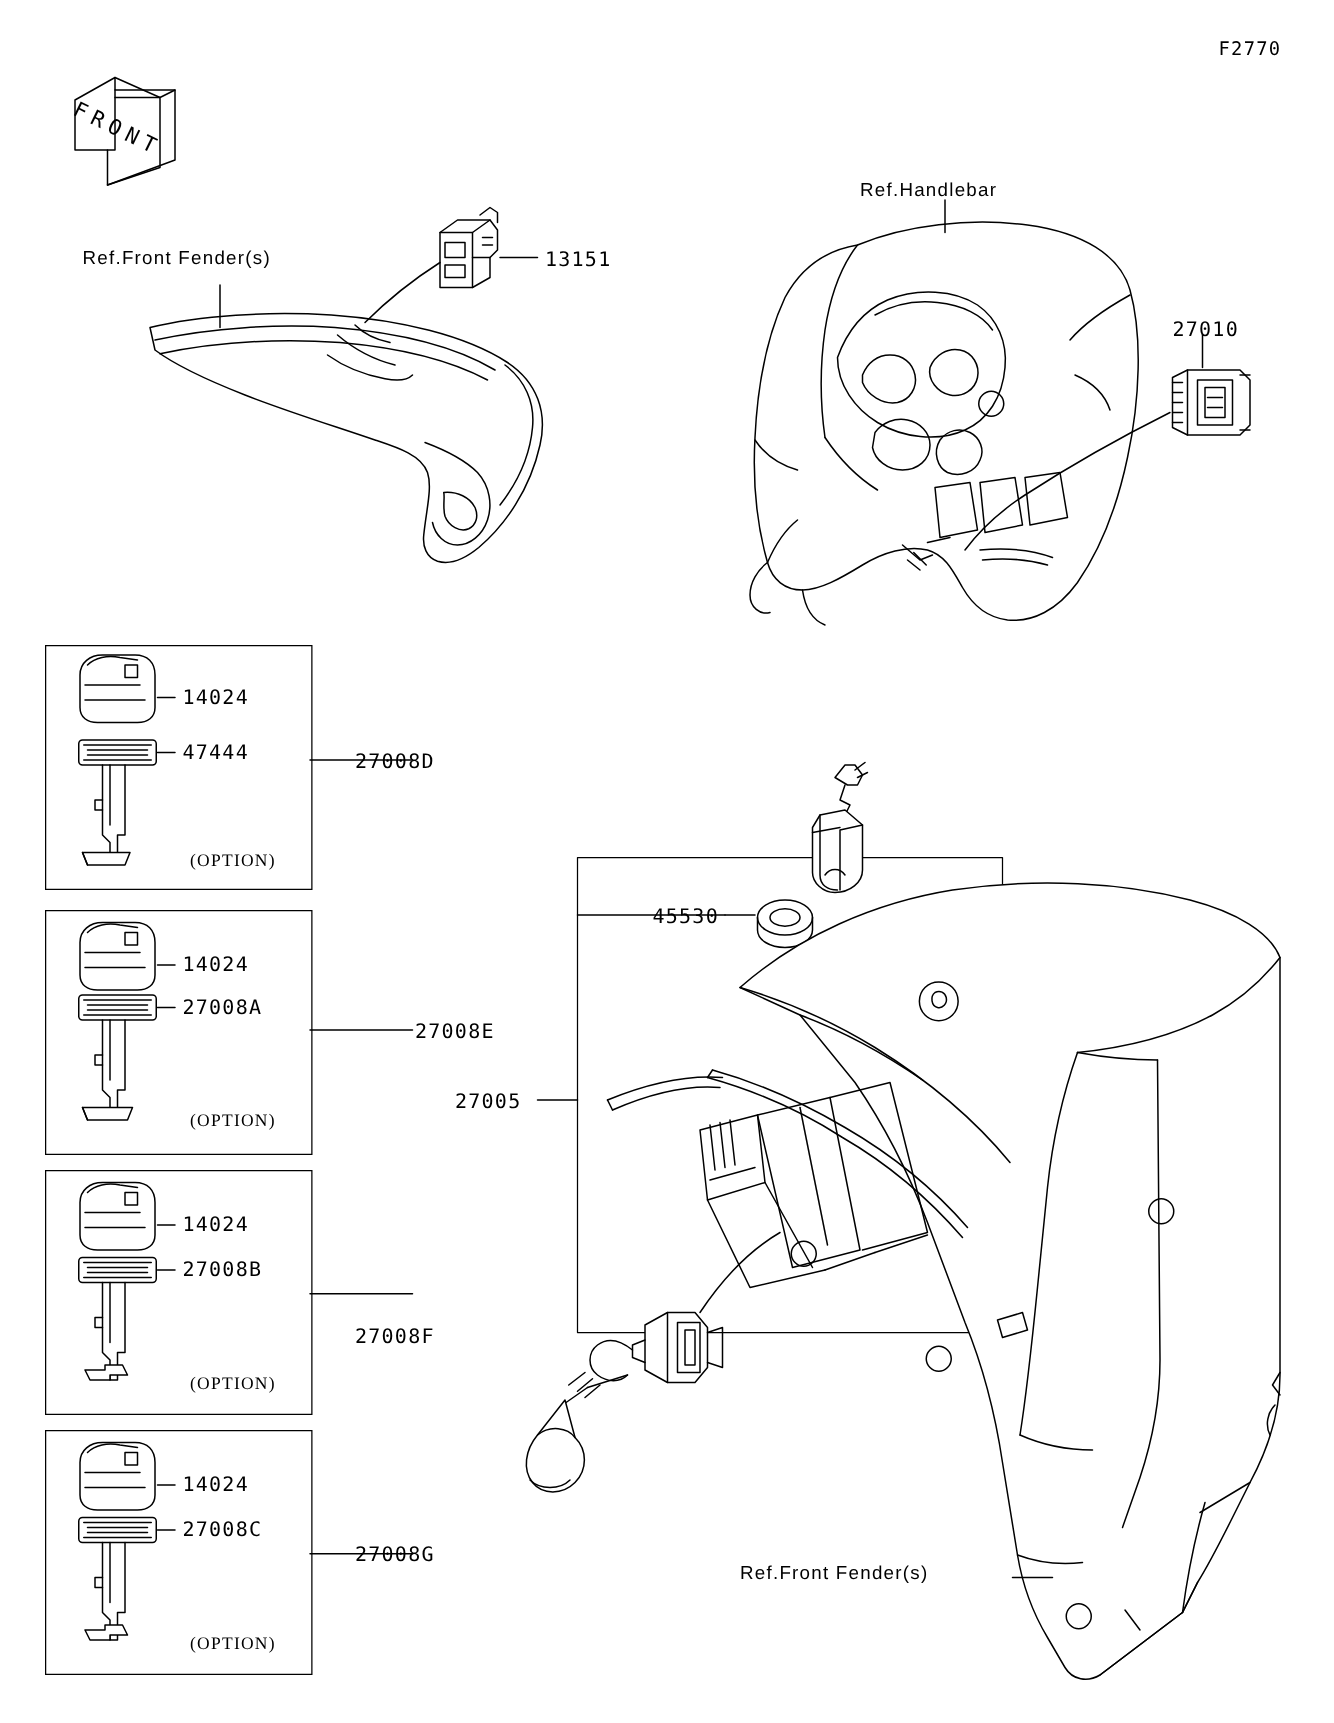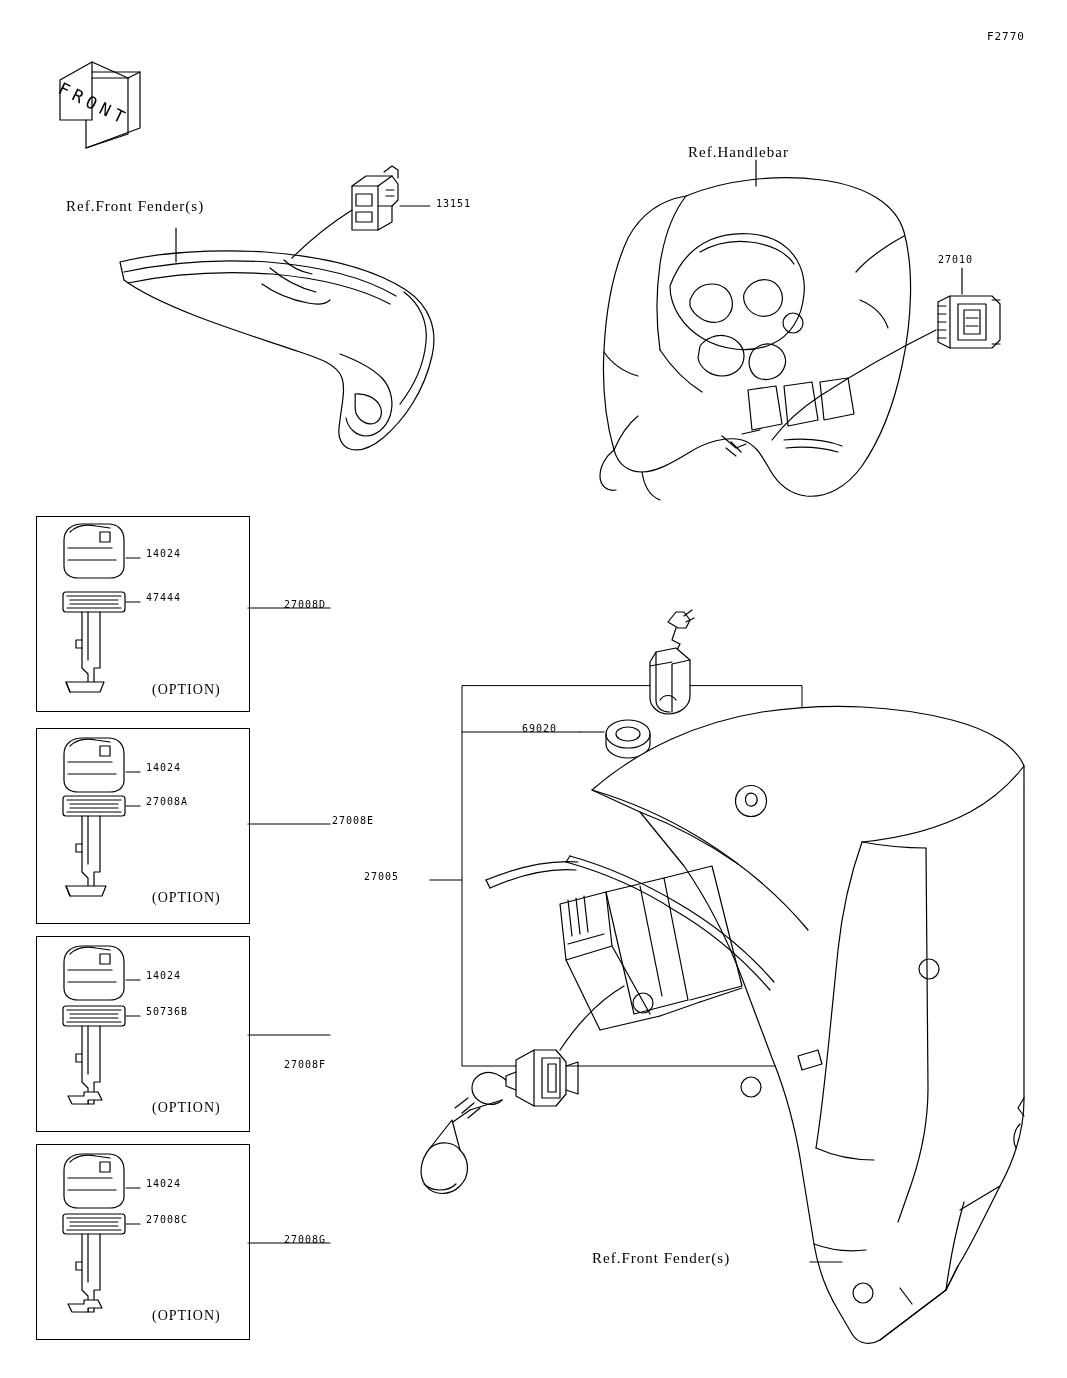--- a/index.html
+++ b/index.html
@@ -1,22 +1,22 @@
 <!DOCTYPE html>
 <html><head>
 <meta charset="utf-8">
 <style>
   html,body{margin:0;padding:0;background:#ffffff;}
   body{width:1067px;height:1378px;position:relative;font-family:"DejaVu Sans Mono",monospace;color:#000;}
   .page{position:absolute;inset:0;width:1067px;height:1378px;overflow:hidden;}
   svg.art{position:absolute;left:0;top:0;width:1067px;height:1378px;}
-  .lbl{position:absolute;font-family:Liberation Serif, serif;font-size:15px;letter-spacing:1px;color:#000;white-space:nowrap;text-align:right;}
-  .code{position:absolute;font-family:"DejaVu Sans Mono",monospace;font-size:10px;letter-spacing:1px;white-space:nowrap;}
+  .lbl{position:absolute;font-family:Liberation Sans, sans-serif;font-size:15px;letter-spacing:1px;color:#000;white-space:nowrap;text-align:right;}
+  .code{position:absolute;font-family:"DejaVu Sans Mono",monospace;font-size:16px;letter-spacing:1px;white-space:nowrap;}
   .opt{position:absolute;font-family:Liberation Serif, serif;font-size:14px;letter-spacing:1px;white-space:nowrap;}
-  .diagid{position:absolute;right:42px;top:30px;font-family:"DejaVu Sans Mono",monospace;font-size:11px;letter-spacing:1px;}
+  .diagid{position:absolute;right:42px;top:30px;font-family:"DejaVu Sans Mono",monospace;font-size:15px;letter-spacing:1px;}
   .keybox{position:absolute;border:1px solid #000;background:transparent;}
 </style>
 </head>
 <body>
 
 <div class="page">
 
   <div class="diagid">F2770</div>
 
   <svg class="art" viewBox="0 0 1067 1378">
@@ -293,35 +293,35 @@
   <div class="keybox" style="left:36px;top:728px;width:212px;height:194px;"></div>
   <div class="keybox" style="left:36px;top:936px;width:212px;height:194px;"></div>
   <div class="keybox" style="left:36px;top:1144px;width:212px;height:194px;"></div>
 
   <div class="lbl" style="left:66px;top:198px;">Ref.Front Fender(s)</div>
   <div class="lbl" style="left:688px;top:144px;">Ref.Handlebar</div>
   <div class="lbl" style="left:592px;top:1250px;">Ref.Front Fender(s)</div>
 
   <div class="code" style="left:436px;top:198px;">13151</div>
   <div class="code" style="left:938px;top:238px;margin-top:16px;">27010</div>
-  <div class="code" style="left:522px;top:723px;">69020</div>
+  <div class="code" style="left:522px;top:723px;">45530</div>
   <div class="code" style="left:364px;top:871px;">27005</div>
 
   <div class="code" style="left:146px;top:548px;">14024</div>
   <div class="code" style="left:146px;top:592px;">47444</div>
   <div class="code" style="left:284px;top:599px;">27008D</div>
   <div class="opt" style="left:152px;top:682px;">(OPTION)</div>
 
   <div class="code" style="left:146px;top:762px;">14024</div>
   <div class="code" style="left:146px;top:796px;">27008A</div>
   <div class="code" style="left:284px;top:815px;margin-left:48px;">27008E</div>
   <div class="opt" style="left:152px;top:890px;">(OPTION)</div>
 
   <div class="code" style="left:146px;top:970px;">14024</div>
-  <div class="code" style="left:146px;top:1006px;">50736B</div>
+  <div class="code" style="left:146px;top:1006px;">27008B</div>
   <div class="code" style="left:284px;top:1059px;">27008F</div>
   <div class="opt" style="left:152px;top:1100px;">(OPTION)</div>
 
   <div class="code" style="left:146px;top:1178px;">14024</div>
   <div class="code" style="left:146px;top:1214px;">27008C</div>
   <div class="code" style="left:284px;top:1234px;text-align:center;">27008G</div>
   <div class="opt" style="left:152px;top:1308px;">(OPTION)</div>
 
   <div style="position:absolute;left:64px;top:78px;width:80px;height:64px;transform:rotate(26deg);transform-origin:0 0;font-family:'DejaVu Sans Mono',monospace;font-size:17px;letter-spacing:5px;">FRONT</div>
 

